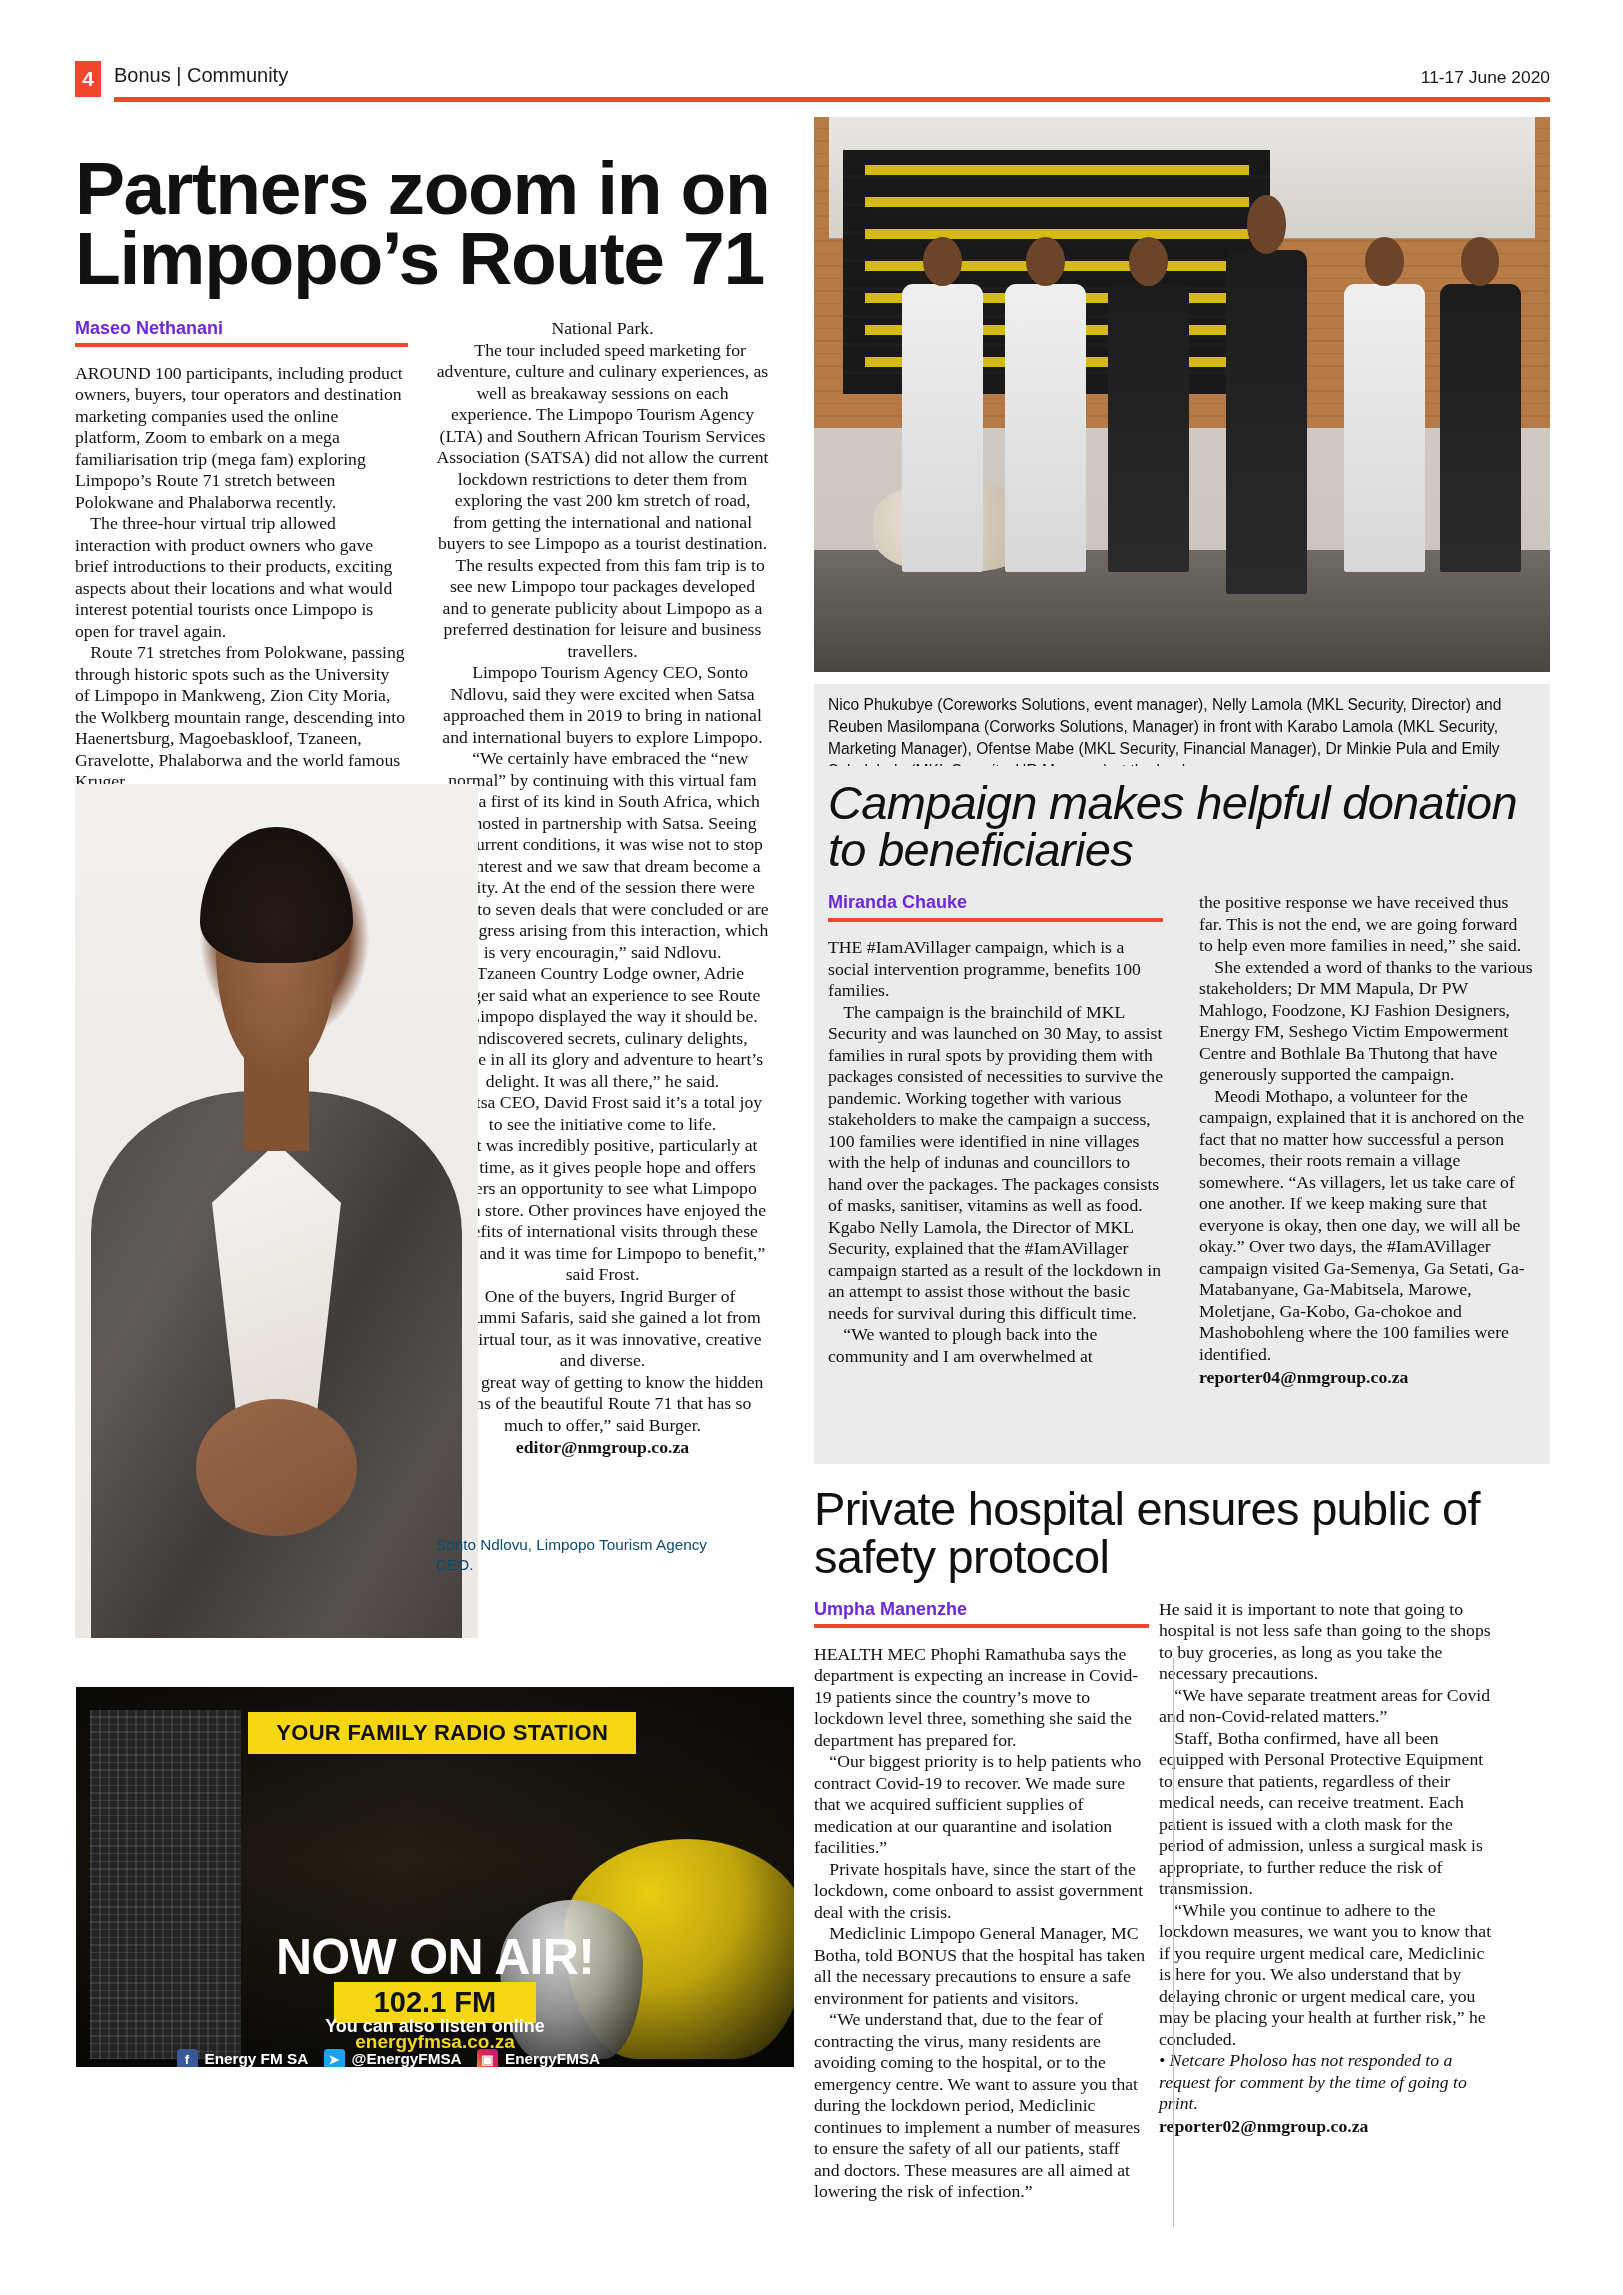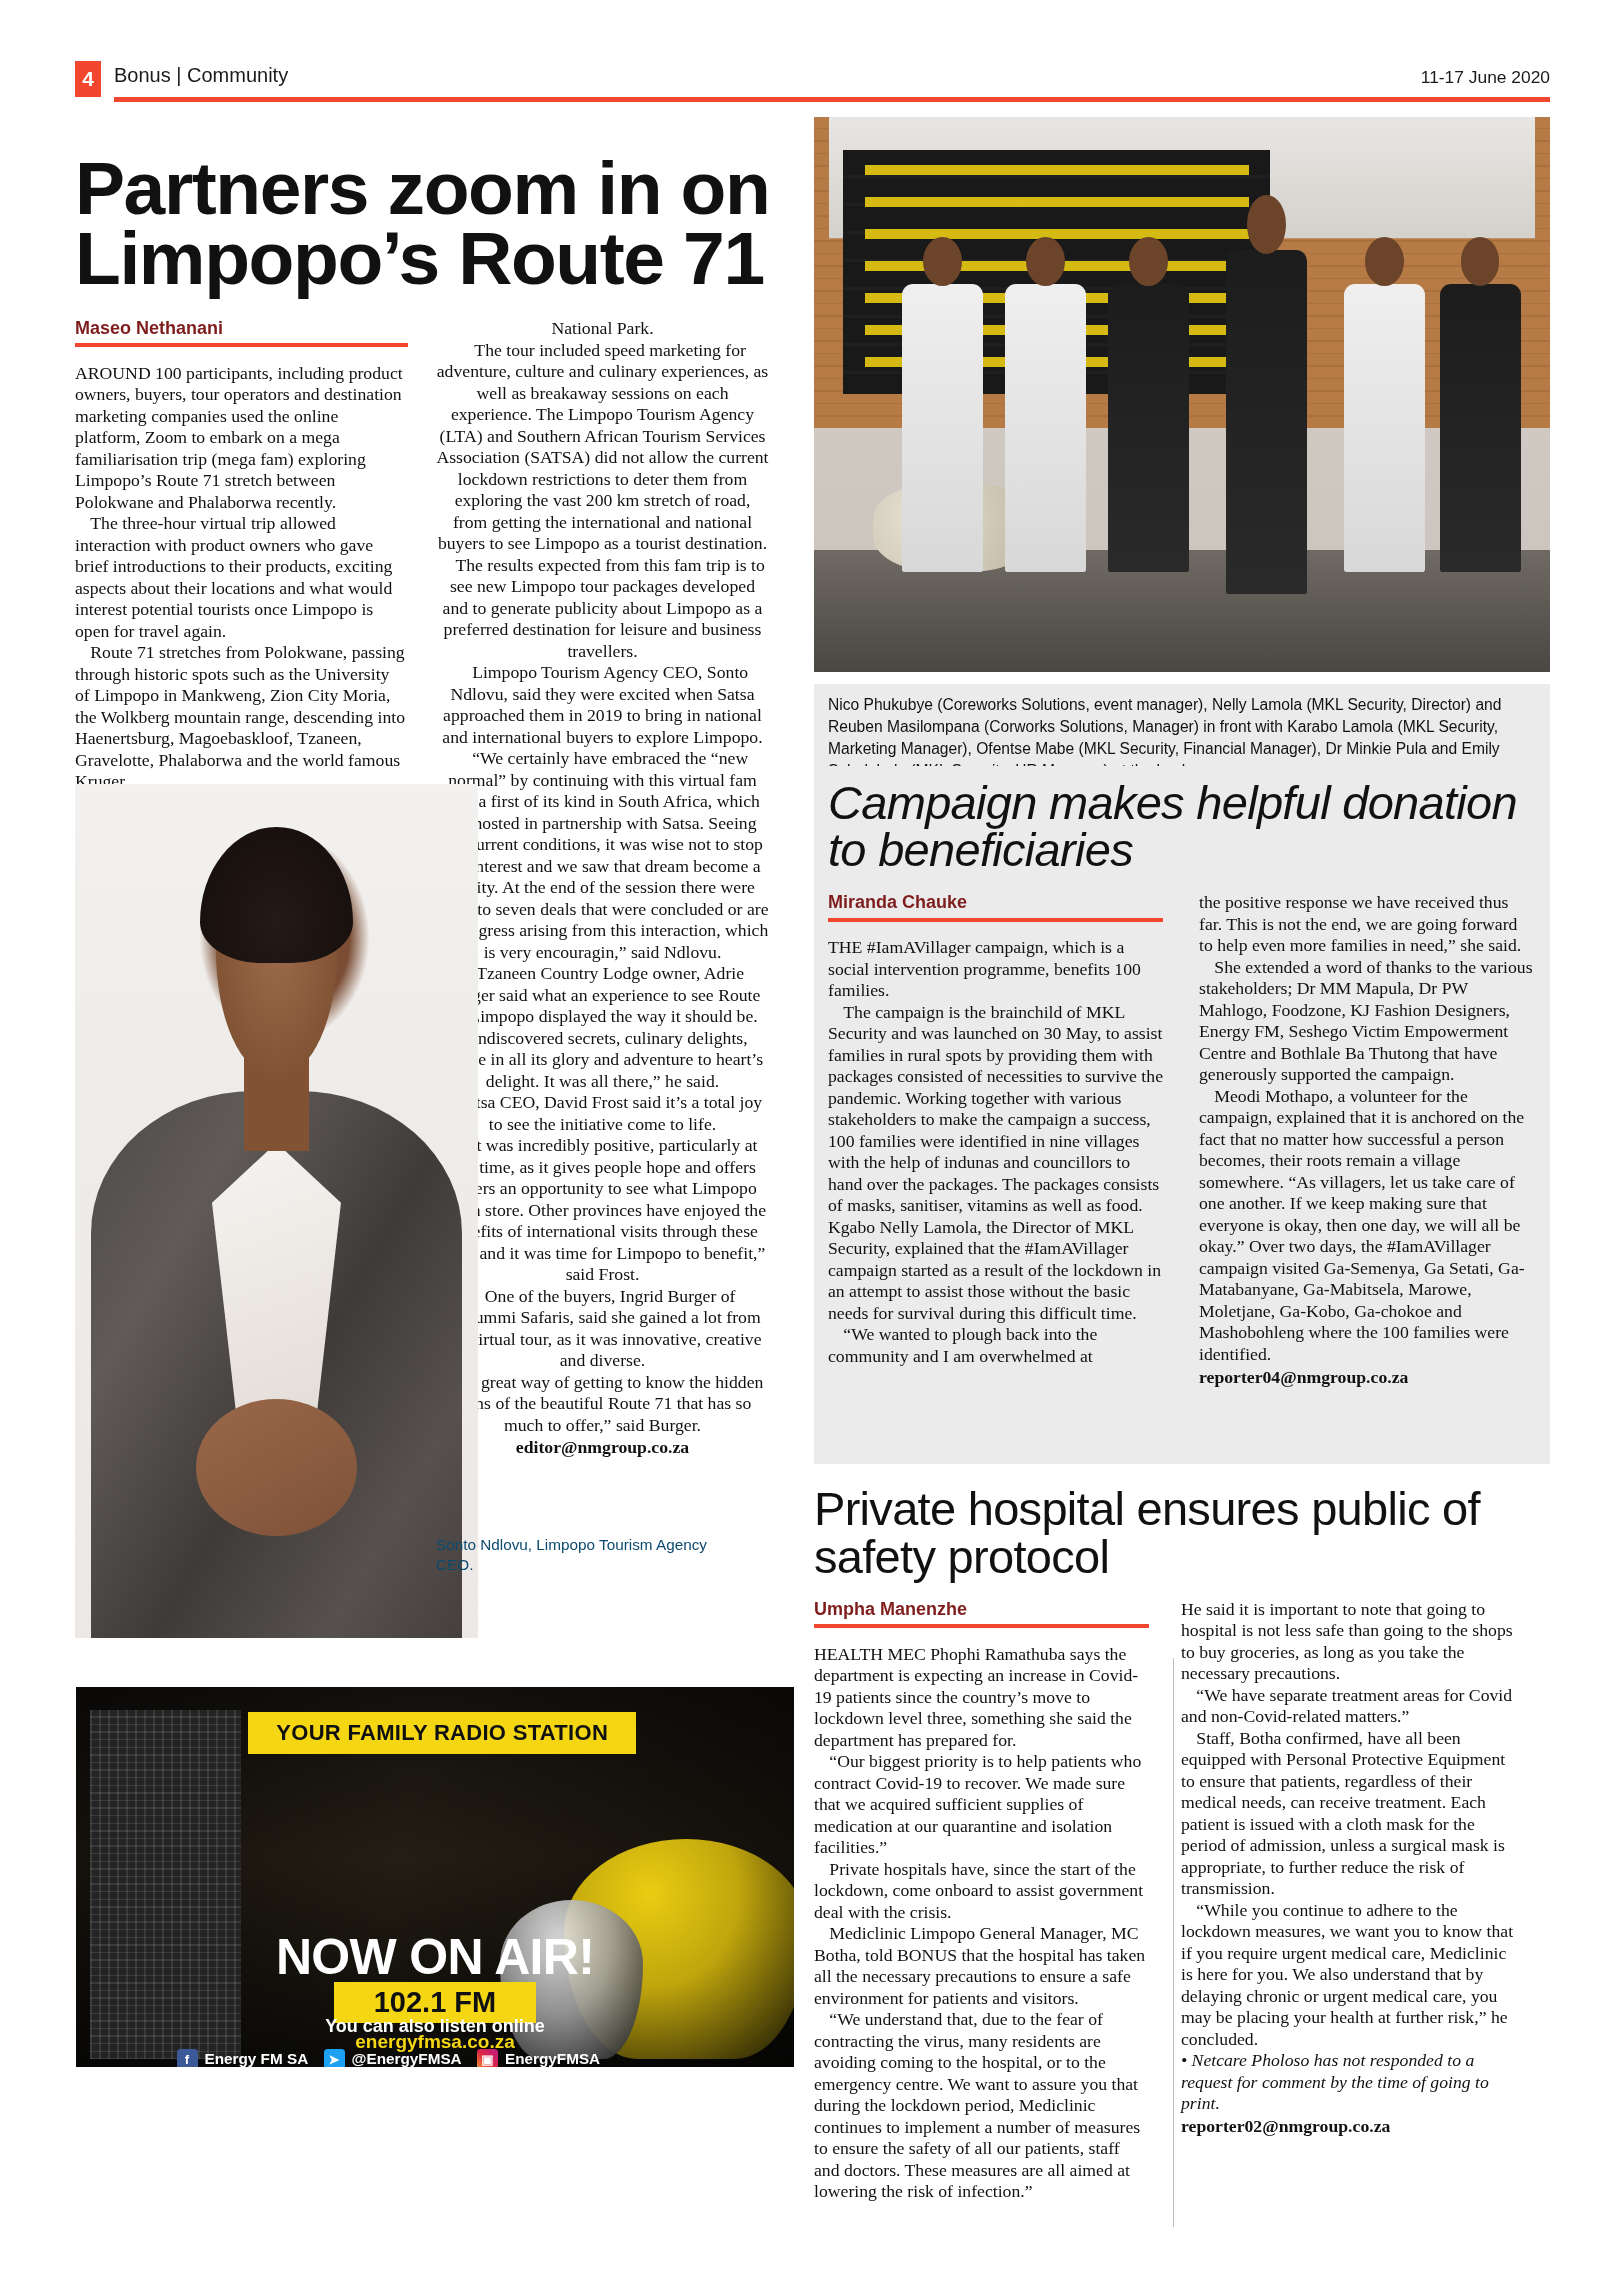--- a/index.html
+++ b/index.html
@@ -43,21 +43,21 @@
     font-family:"Liberation Sans", sans-serif;
     font-weight:bold;
     font-size:75px; line-height:0.93;
     letter-spacing:-1.4px;
     color:#111;
   }
 
   
   .byline {
     font-family:"Liberation Sans", sans-serif;
-    font-weight:bold; font-size:18px; color:#7f1d1d;
+    font-weight:bold; font-size:18px; color:#6d28d9;
     margin:0 0 4.2px 0;
   }
   .byline-rule { height:4.2px; background:#f2462f; margin-bottom:15.3px; }
 
   .bodytext {
     font-family:"Liberation Serif", serif;
     font-size:17.7px; line-height:1.215;
     text-align:left;
     color:#111;
   }
@@ -194,21 +194,21 @@
   .cols2 > div { width:335px; }
 
   
   .article3 { position:absolute; left:814px; top:1485px; width:736px; }
   .headline3 {
     font-family:"Liberation Sans", sans-serif;
     font-weight:normal;
     font-size:47px; line-height:1.02; letter-spacing:-0.7px;
     color:#111; margin:0 0 18px 0;
   }
-  .cols3 { display:flex; gap:32px; }
+  .cols3 { display:flex; gap:10px; }
   .cols3 > div { width:335px; }
 
   
   .ad {
     position:absolute; left:76px; top:1687px; width:718px; height:380px;
     overflow:hidden;
     background:#000000;
     font-family:"Liberation Sans", sans-serif;
   }
   .ad .cityscape {

